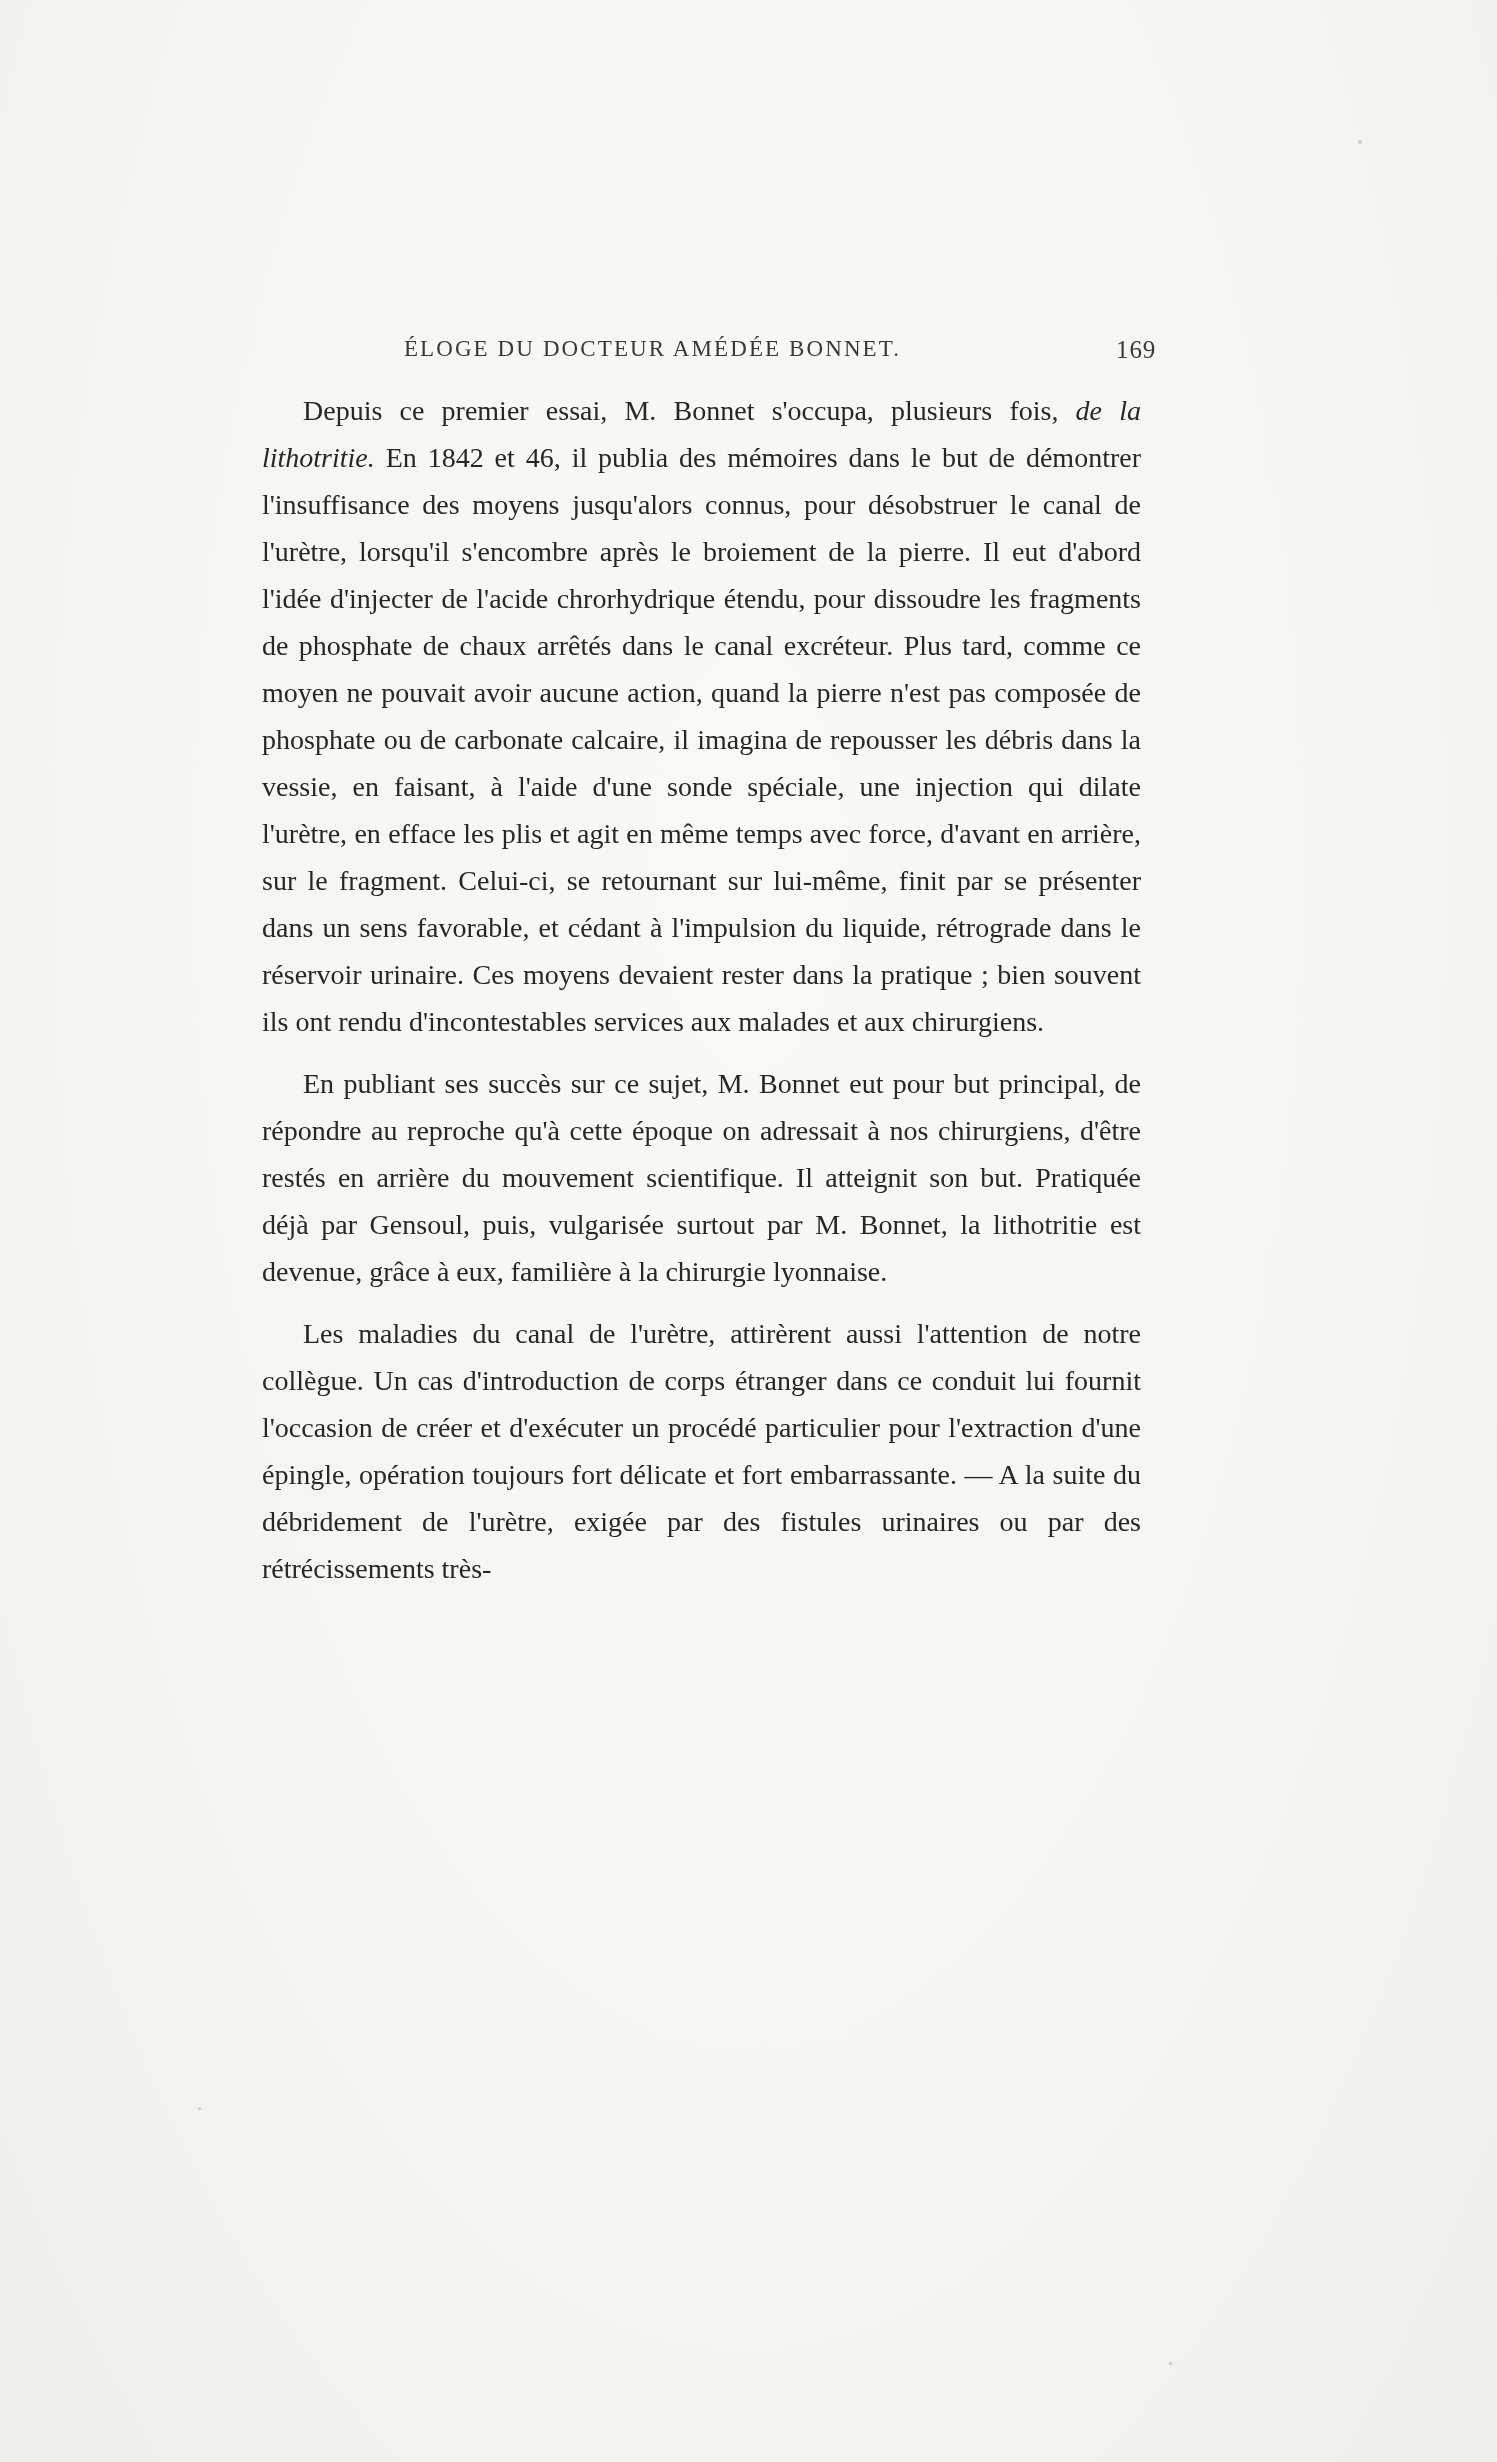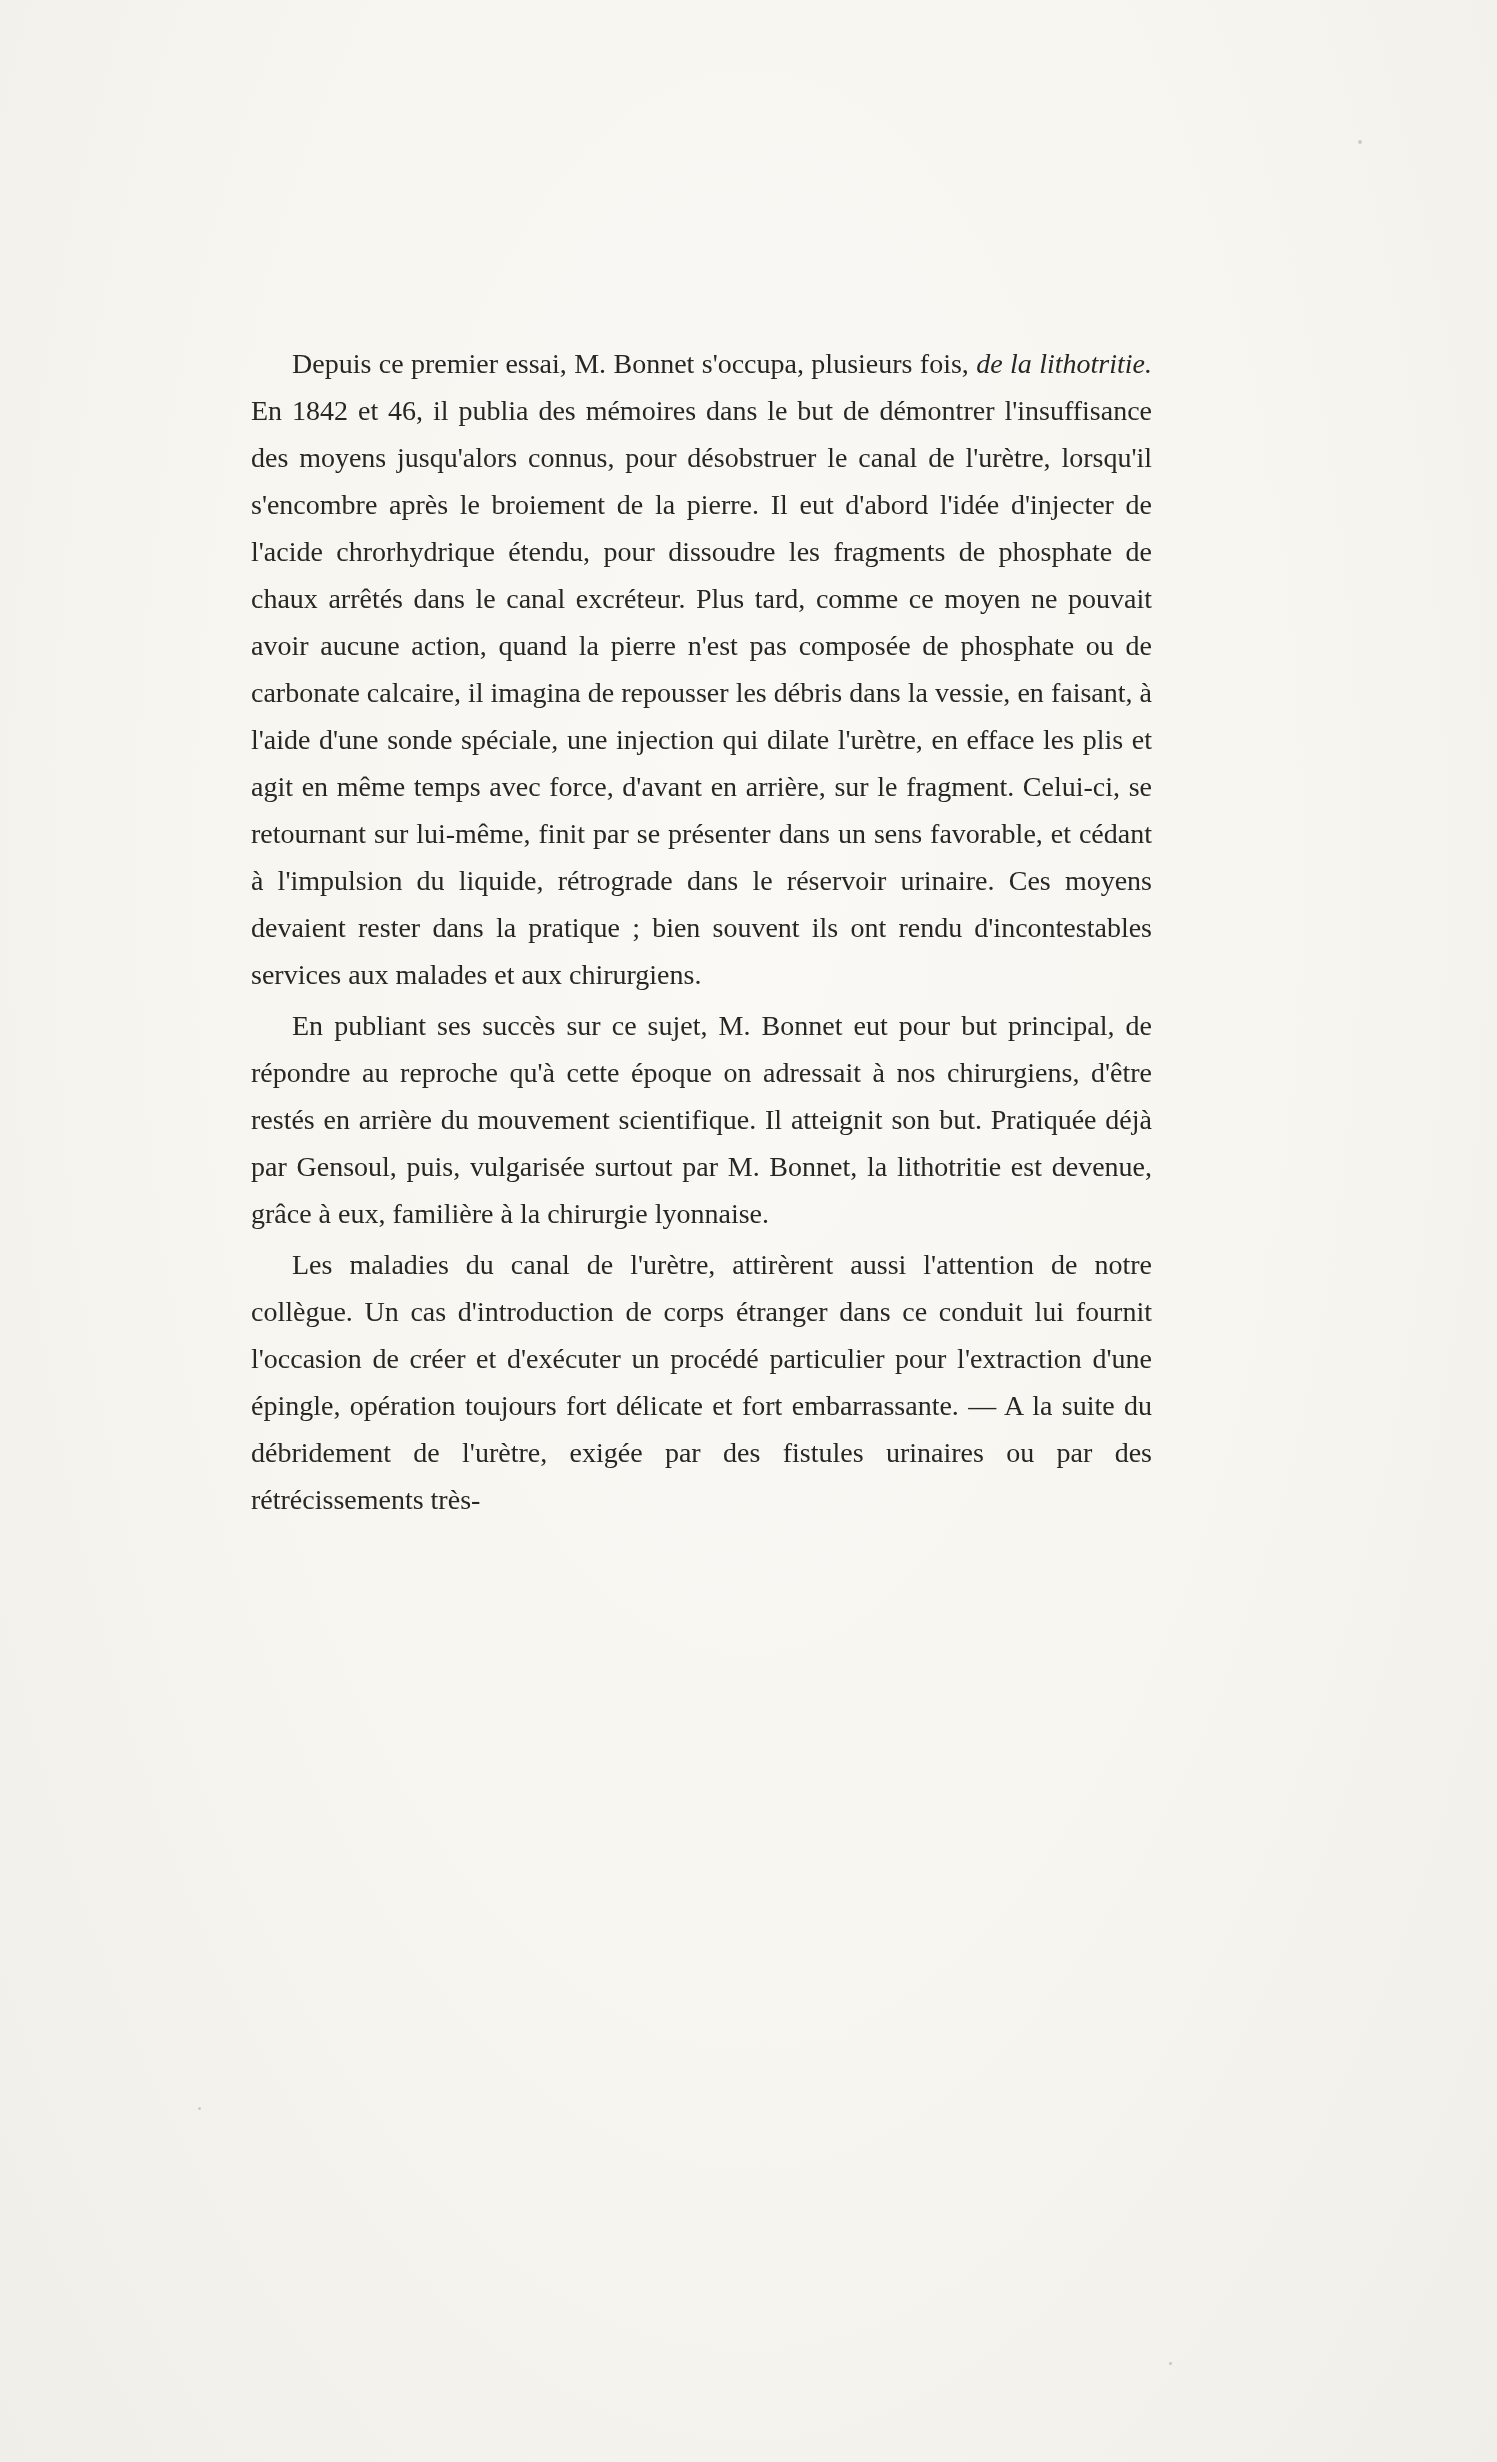--- a/index.html
+++ b/index.html
@@ -44,21 +44,21 @@
     letter-spacing: 0.8px;
     font-size: 25px;
   }
   .body-text {
     font-size: 28px;
     line-height: 47px;
     text-align: justify;
     color: #282723;
   }
   .para {
-    margin: 4px;
+    margin: 15px;
     text-indent: 41px;
   }
   .para em {
     font-style: italic;
   }
   
   .speck {
     position: absolute;
     background: rgba(90,88,80,0.25);
     border-radius: 50%;
@@ -71,20 +71,24 @@
 <body>
 
 <div class="page">
 
   <span class="speck s1"></span>
   <span class="speck s2"></span>
   <span class="speck s3"></span>
 
   <div class="text-block">
 
+    <div class="running-head">
+      <span class="head-title">ÉLOGE DU DOCTEUR AMÉDÉE BONNET.</span>
+      <span class="page-num">169</span>
+    </div>
 
     <div class="body-text">
 
       <p class="para"><span>Depuis ce premier essai, M. Bonnet s'occupa, plusieurs fois, </span><em>de la lithotritie.</em><span> En 1842 et 46, il publia des mémoires dans le but de démontrer l'insuffisance des moyens jusqu'alors connus, pour désobstruer le canal de l'urètre, lorsqu'il s'encombre après le broiement de la pierre. Il eut d'abord l'idée d'injecter de l'acide chrorhydrique étendu, pour dissoudre les fragments de phosphate de chaux arrêtés dans le canal excréteur. Plus tard, comme ce moyen ne pouvait avoir aucune action, quand la pierre n'est pas composée de phosphate ou de carbonate calcaire, il imagina de repousser les débris dans la vessie, en faisant, à l'aide d'une sonde spéciale, une injection qui dilate l'urètre, en efface les plis et agit en même temps avec force, d'avant en arrière, sur le fragment. Celui-ci, se retournant sur lui-même, finit par se présenter dans un sens favorable, et cédant à l'impulsion du liquide, rétrograde dans le réservoir urinaire. Ces moyens devaient rester dans la pratique ; bien souvent ils ont rendu d'incontestables services aux malades et aux chirurgiens.</span></p>
 
       <p class="para">En publiant ses succès sur ce sujet, M. Bonnet eut pour but principal, de répondre au reproche qu'à cette époque on adressait à nos chirurgiens, d'être restés en arrière du mouvement scientifique. Il atteignit son but. Pratiquée déjà par Gensoul, puis, vulgarisée surtout par M. Bonnet, la lithotritie est devenue, grâce à eux, familière à la chirurgie lyonnaise.</p>
 
       <p class="para">Les maladies du canal de l'urètre, attirèrent aussi l'attention de notre collègue. Un cas d'introduction de corps étranger dans ce conduit lui fournit l'occasion de créer et d'exécuter un procédé particulier pour l'extraction d'une épingle, opération toujours fort délicate et fort embarrassante. — A la suite du débridement de l'urètre, exigée par des fistules urinaires ou par des rétrécissements très-</p>
 
     </div>

